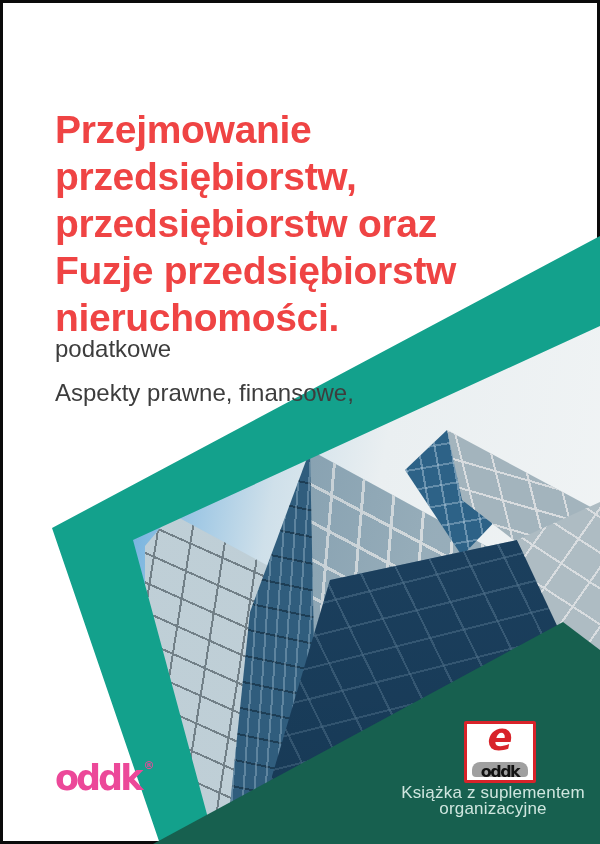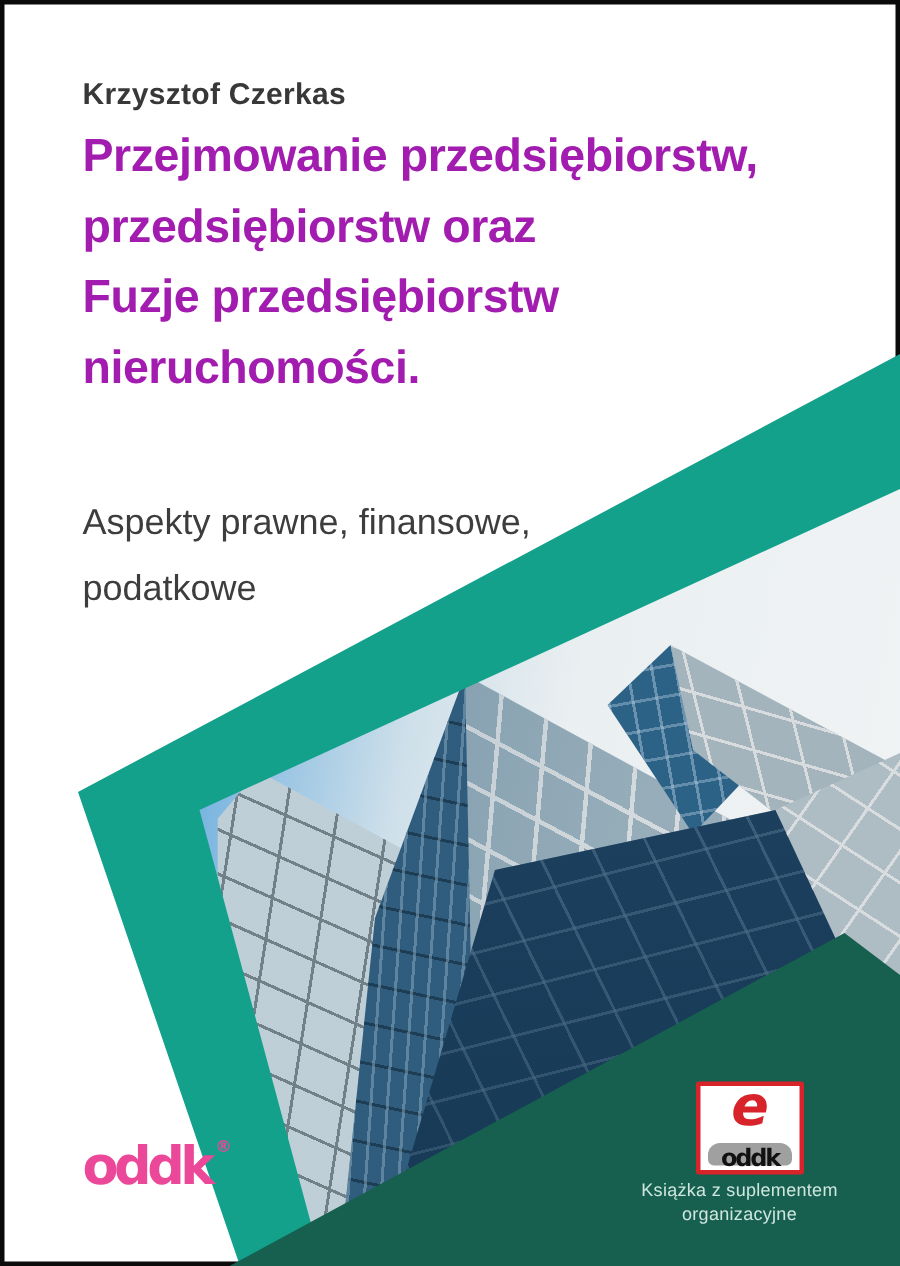--- a/index.html
+++ b/index.html
@@ -8,23 +8,23 @@
     background:#ffffff;
     font-family:"Liberation Sans", sans-serif;
     box-shadow: inset 0 0 0 3px #0b0b0b;
   }
   
   .author{
     position:absolute; left:55px; top:52px;
     font-size:20px; font-weight:bold; color:#383838; letter-spacing:0.2px;
   }
   .title{
-    position:absolute; left:55px; top:80px; width:520px;
-    font-size:31px; font-weight:bold; line-height:47px;
-    color:#a21caf; letter-spacing:-0.3px;
+    position:absolute; left:55px; top:106px; width:520px;
+    font-size:39px; font-weight:bold; line-height:47px;
+    color:#ef4444; letter-spacing:-0.3px;
   }
   .subtitle{
     position:absolute; left:55px; top:327px; width:420px;
     font-size:24px; font-weight:normal; line-height:44px; color:#3d3d3d;
   }
   
   .photo{
     position:absolute; inset:0;
     clip-path:polygon(600px 318px, 126px 536px, 190px 844px, 600px 844px);
   }
@@ -127,21 +127,21 @@
     position:absolute; left:5px; bottom:3px; width:56px; height:15px;
     background:#a0a0a0; border-radius:8px 8px 4px 4px;
   }
   .badge .oddk-small{
     position:absolute; left:0; right:0; bottom:0; text-align:center;
     font-size:16px; font-weight:900; letter-spacing:-1.5px; color:#111111;
     font-family:"DejaVu Sans", sans-serif; line-height:17px;
   }
   .caption{
     position:absolute; left:398px; top:785px; width:190px;
-    text-align:center; font-size:12px; line-height:16px;
+    text-align:center; font-size:17px; line-height:16px;
     color:#cfe6df; letter-spacing:0.2px;
   }
 </style>
 </head>
 <body>
 
 <div class="cover">
 
   <div class="photo">
     <div class="layer sky"></div>
@@ -151,32 +151,31 @@
     <div class="layer f4"></div>
     <div class="layer f5"></div>
     <div class="layer f6"></div>
     <div class="layer f7"></div>
   </div>
 
   <div class="band"></div>
 
   <div class="green"></div>
 
-  <div class="author">Krzysztof Czerkas</div>
 
   <div class="title">
     <div>Przejmowanie przedsiębiorstw,</div>
     <div>przedsiębiorstw oraz</div>
     <div>Fuzje przedsiębiorstw</div>
     <div>nieruchomości.</div>
   </div>
 
   <div class="subtitle">
+    <div>podatkowe</div>
     <div>Aspekty prawne, finansowe,</div>
-    <div>podatkowe</div>
   </div>
 
   <div class="oddk"><span>oddk</span><span class="reg">®</span></div>
 
   <div class="badge">
     <div class="e">e</div>
     <div class="cloud"></div>
     <div class="oddk-small">oddk</div>
   </div>
 

